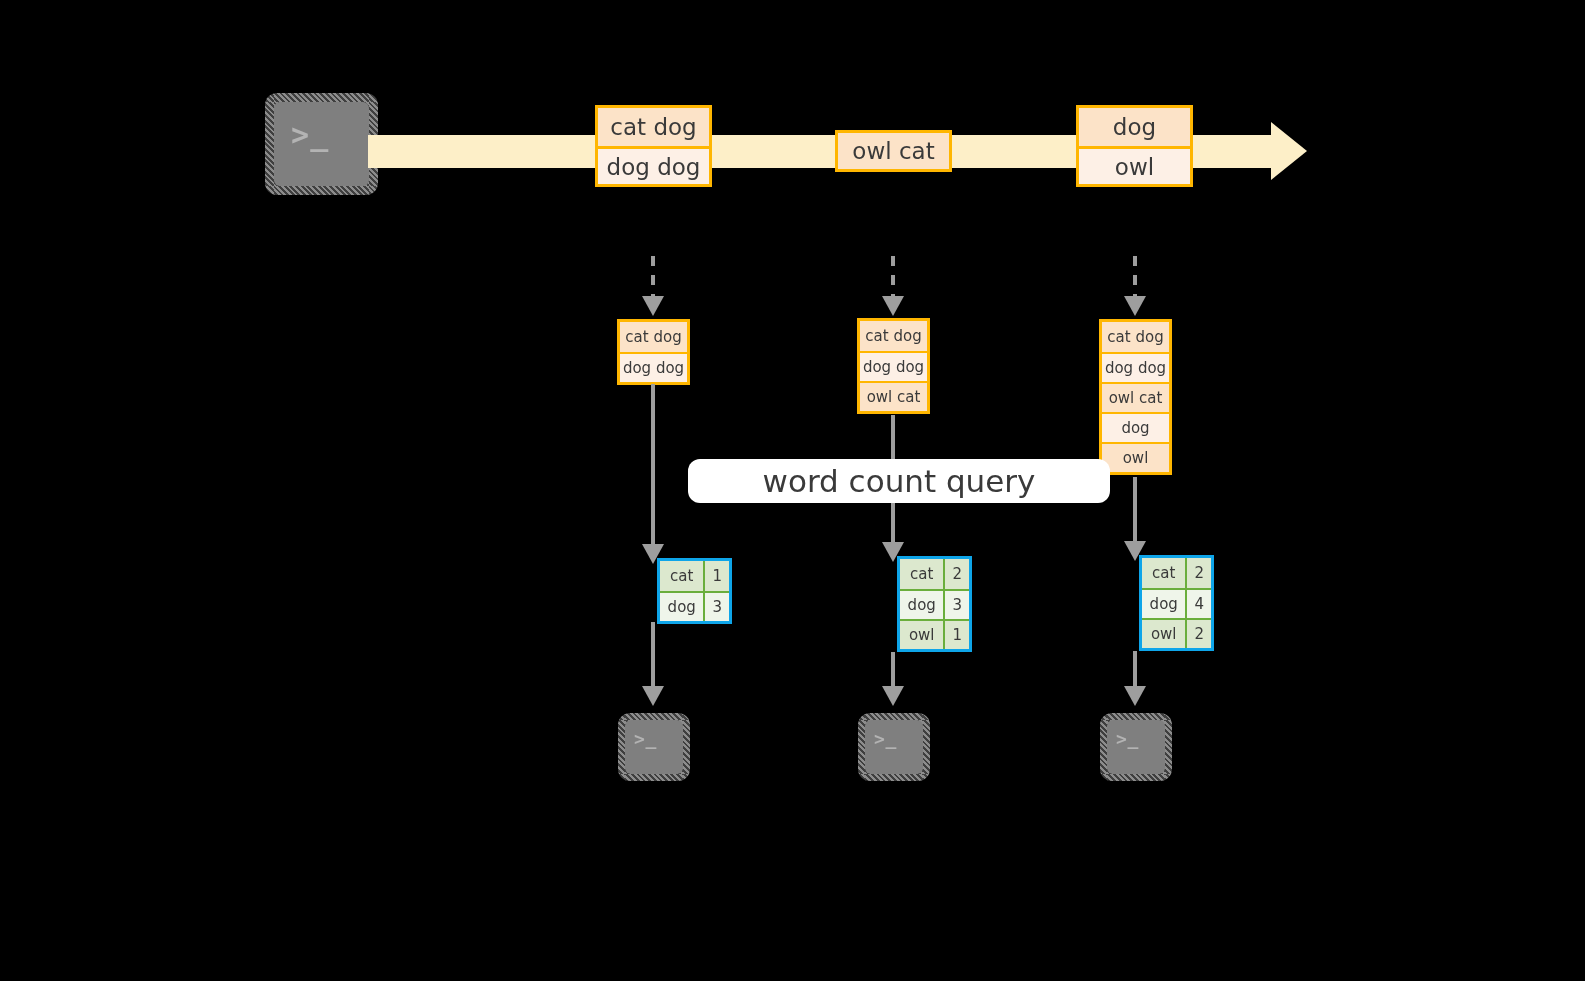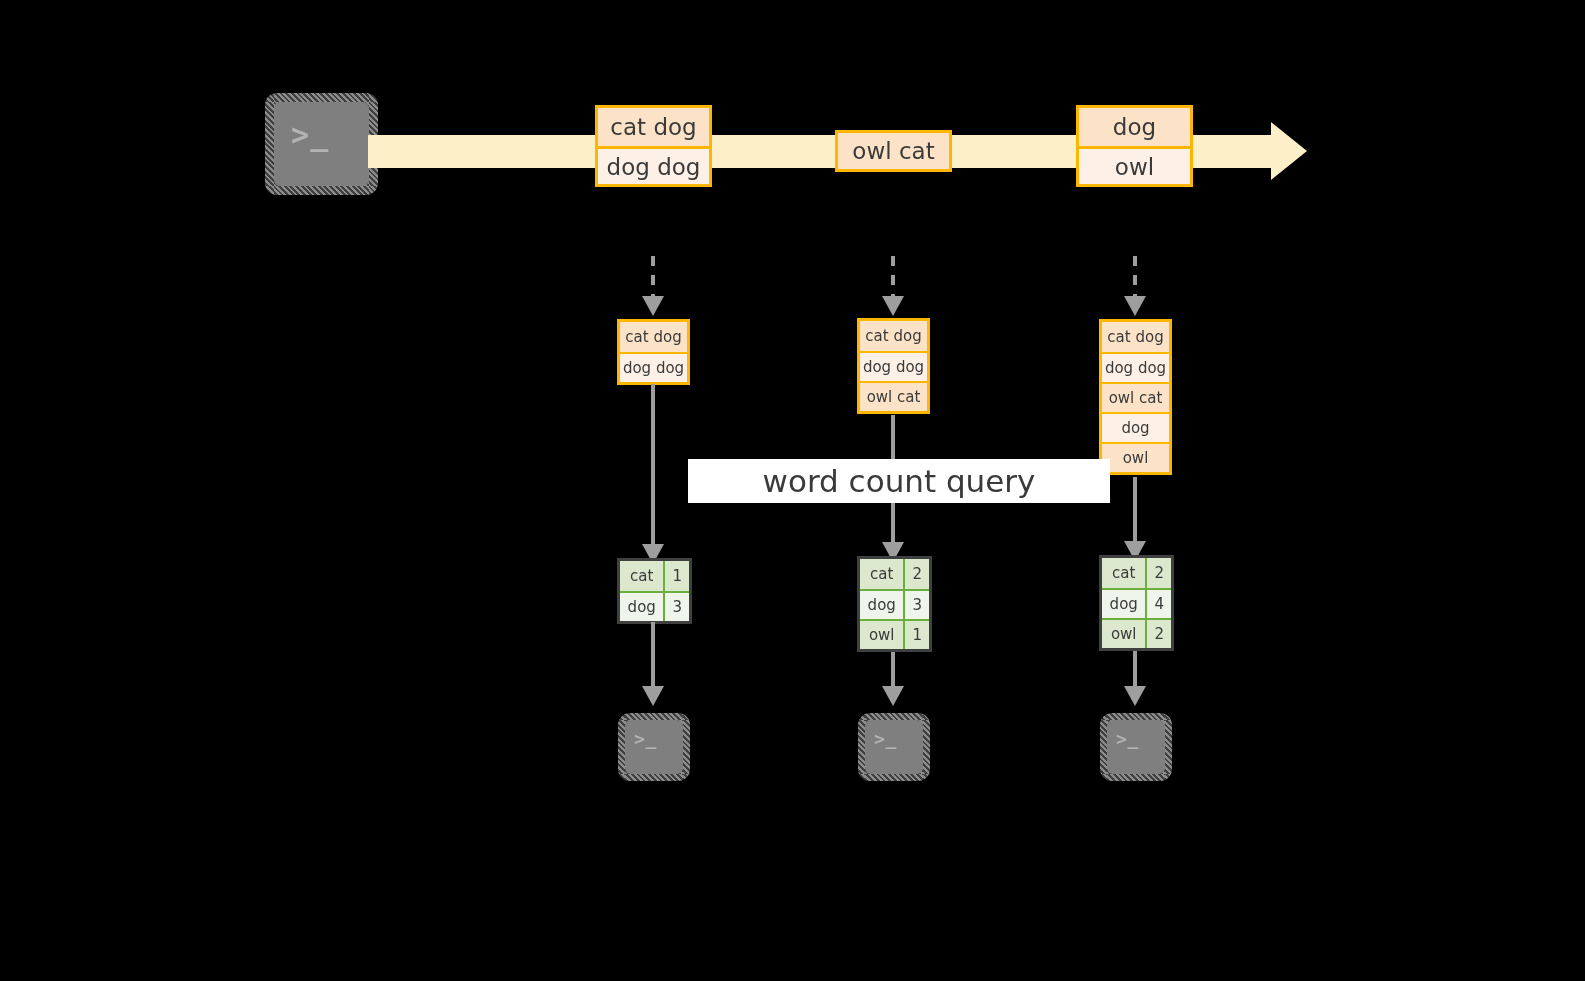--- a/index.html
+++ b/index.html
@@ -92,25 +92,26 @@
     white-space: nowrap;
     height: 30px;
   }
   .snap-row.dark  { background: #FCE3C8; }
   .snap-row.light { background: #FDF0E6; }
   .snap-row + .snap-row { border-top: 2px solid #FFB600; }
 
   
   .result {
     position: absolute;
-    border: 3px solid #404040;
+    border: 3px solid #0ea5e9;
     box-sizing: border-box;
     background: #DCE8CE;
     display: flex;
     flex-direction: column;
+    margin-left: 40px;
   }
   .res-row {
     display: flex;
     height: 30px;
     box-sizing: border-box;
   }
   .res-row + .res-row { border-top: 2px solid #6AAE3C; }
   .res-cell {
     box-sizing: border-box;
     display: flex;
@@ -278,17 +279,17 @@
   </div>
 
   <div class="gline" style="left:1133px; top:651px; width:4px; height:39px;"></div>
   <div class="garrow" style="left:1124px; top:686px;"></div>
 
   <div class="terminal" style="left:1100px; top:713px; width:72px; height:68px; border-width:7px;">
     <div class="inner"></div>
     <div class="prompt" style="left:9px; top:10px; font-size:18px;">&gt;_</div>
   </div>
 
-  <div class="banner" style="left:688px; top:459px; width:422px; height:44px;">
+  <div class="banner" style="left:688px; top:459px; width:422px; height:44px;border-radius:12px;">
     <span>word count query</span>
   </div>
 
 </div>
 
 </body></html>

